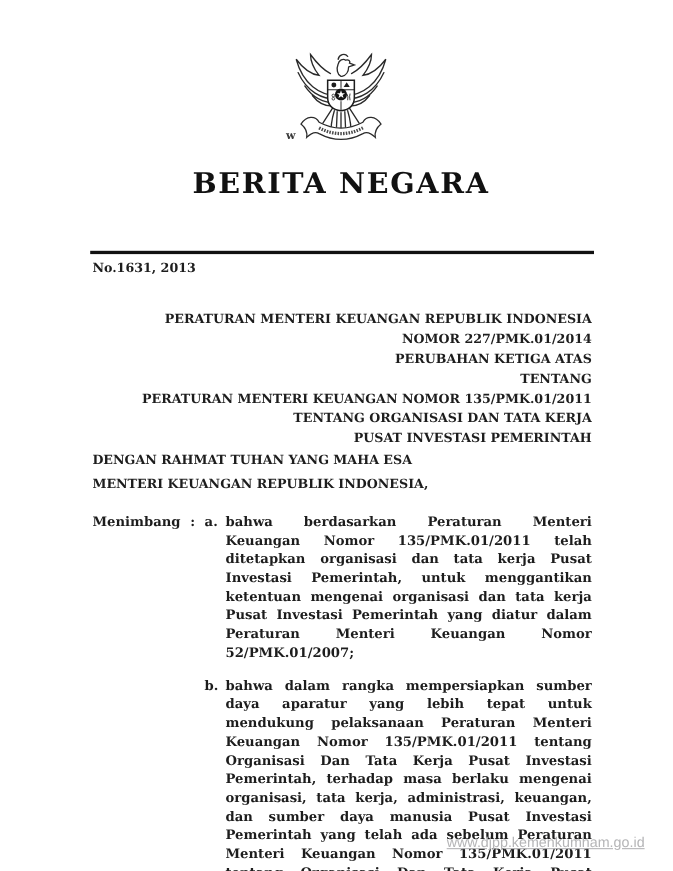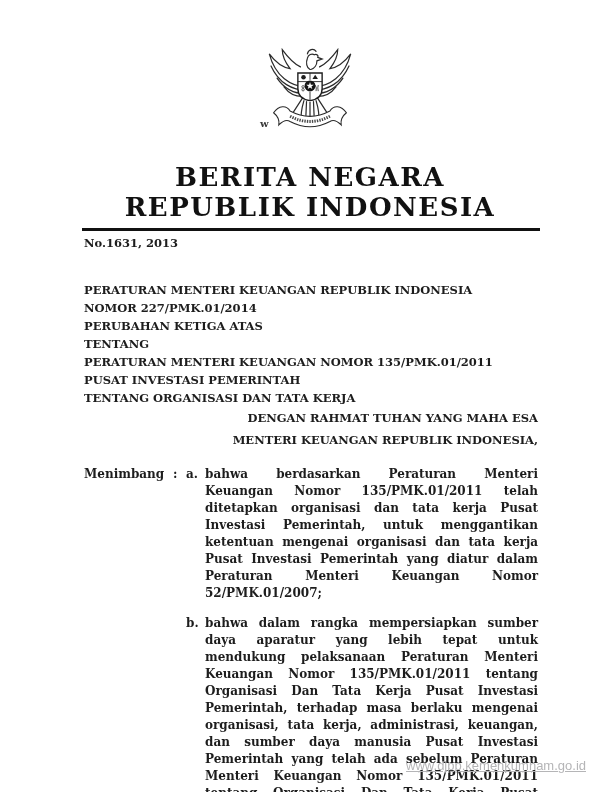--- a/index.html
+++ b/index.html
@@ -24,21 +24,21 @@
   .watermark-w {
     position: absolute;
     left: 260px;
     top: 118px;
     font-size: 10px;
     color: #3a3a3a;
   }
   .title-block {
     position: absolute;
     left: 80px;
-    top: 162px;
+    top: 152px;
     width: 460px;
     text-align: center;
     font-size: 26px;
     line-height: 30px;
     letter-spacing: 1.5px;
     color: #111;
   }
   .masthead-rule {
     position: absolute;
     left: 82px;
@@ -57,30 +57,30 @@
     line-height: 15px;
     flex-direction: column;
   }
   .masthead-number { width: 153px; flex: none; }
   .masthead-subject { flex: 1; text-align: justify; }
   .heading-block {
     position: absolute;
     left: 84px;
     top: 281px;
     width: 454px;
-    text-align: left;
+    text-align: right;
     font-size: 11.5px;
     line-height: 18px;
   }
   .invocation-block {
     position: absolute;
     left: 84px;
     top: 407px;
     width: 454px;
-    text-align: right;
+    text-align: left;
     font-size: 11.5px;
     line-height: 22px;
   }
   .considerations {
     position: absolute;
     left: 84px;
     top: 466px;
     width: 454px;
     display: flex;
     font-size: 12px;
@@ -151,37 +151,36 @@
     <polygon points="60,44.5 61.06,47.54 64.28,47.61 61.71,49.56 62.65,52.64 60,50.8 57.35,52.64 58.29,49.56 55.72,47.61 58.94,47.54" fill="#ffffff"></polygon>
 
     <path d="M18,80 C24,71 33,71 37,78 C52,86 68,86 83,78 C87,71 96,71 102,80 C97,84 95,88 96,94 C90,88 86,88 83,90 C68,98 52,98 37,90 C34,88 30,88 24,94 C25,88 23,84 18,80 z" fill="#ffffff" stroke="#2b2b2b" stroke-width="1.3"></path>
     <path d="M37,84 C52,92 68,92 83,84" stroke="#4a4a4a" stroke-width="3.4" stroke-dasharray="1.6,1.3" fill="none"></path>
   </svg>
 
   <div class="watermark-w">w</div>
 
   <div class="title-block">
     <div>BERITA NEGARA</div>
-    <div>REPUBLIK INDONESIA</div>
   </div>
 
   <div class="masthead-rule"></div>
 
   <div class="masthead-row">
     <div class="masthead-number">No.1631, 2013</div>
   </div>
 
   <div class="heading-block">
     <div>PERATURAN MENTERI KEUANGAN REPUBLIK INDONESIA</div>
     <div>NOMOR 227/PMK.01/2014</div>
     <div>PERUBAHAN KETIGA ATAS</div>
     <div>TENTANG</div>
     <div>PERATURAN MENTERI KEUANGAN NOMOR 135/PMK.01/2011</div>
+    <div>TENTANG ORGANISASI DAN TATA KERJA</div>
     <div>PUSAT INVESTASI PEMERINTAH</div>
-    <div>TENTANG ORGANISASI DAN TATA KERJA</div>
   </div>
 
   <div class="invocation-block">
     <div>DENGAN RAHMAT TUHAN YANG MAHA ESA</div>
     <div>MENTERI KEUANGAN REPUBLIK INDONESIA,</div>
   </div>
 
   <div class="considerations">
     <div class="c-label">Menimbang</div>
     <div class="c-colon">:</div>

